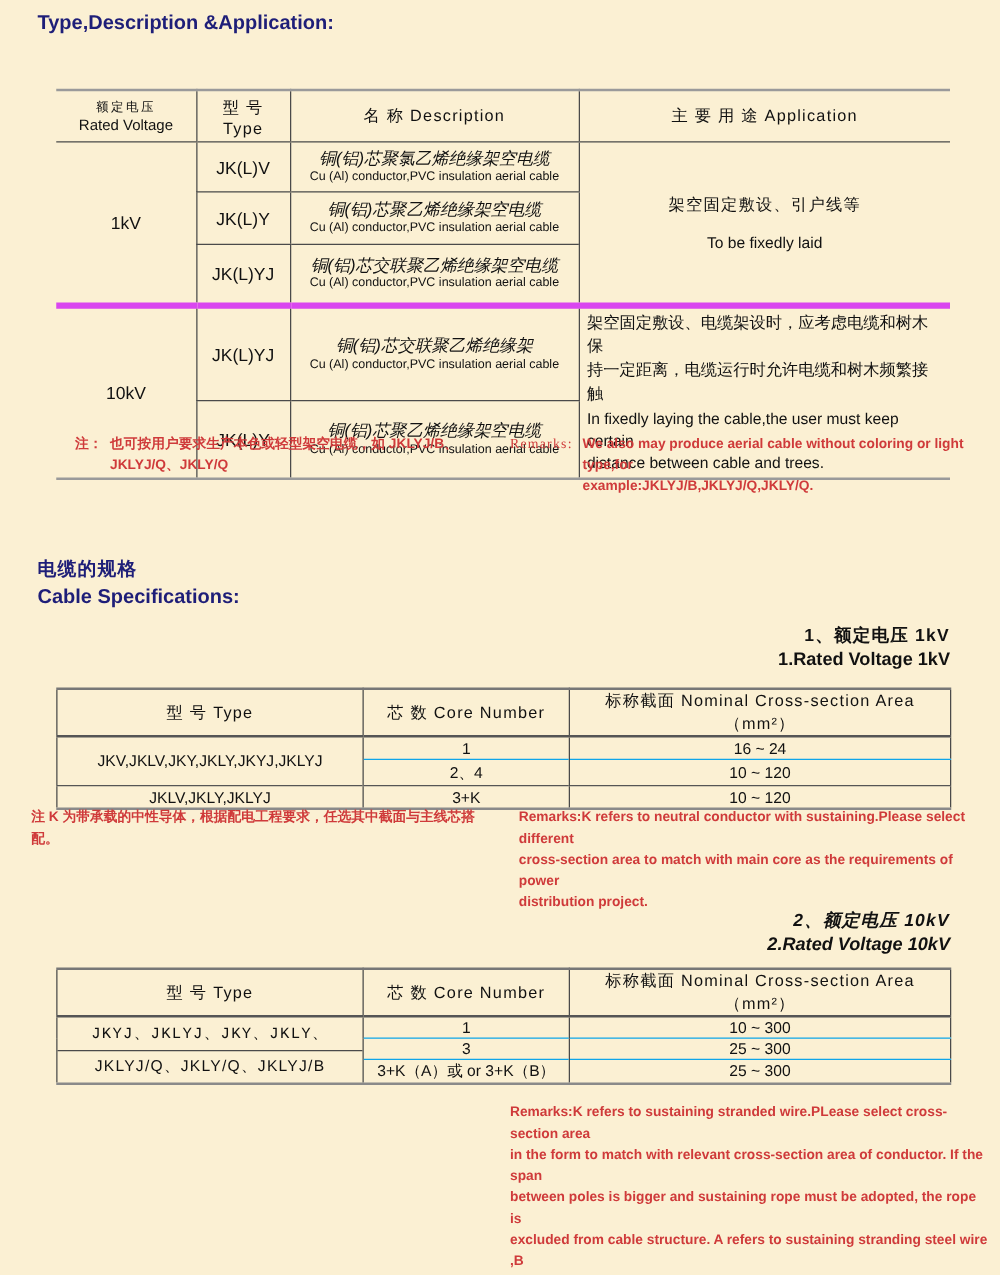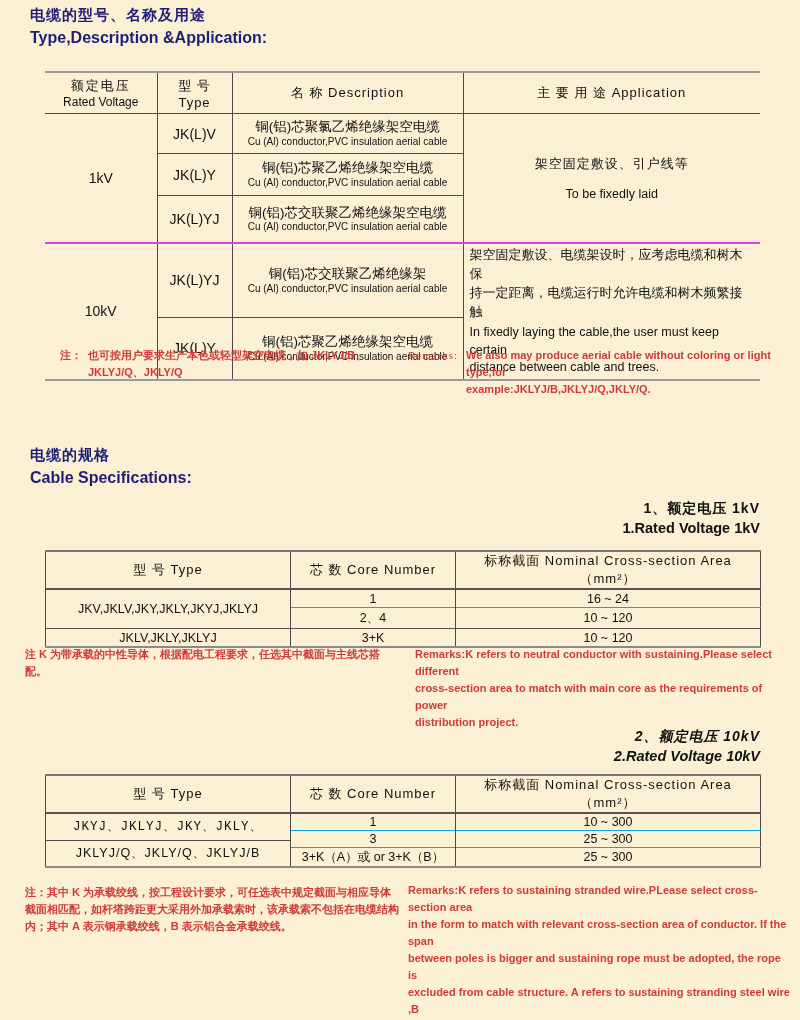--- a/index.html
+++ b/index.html
@@ -20,28 +20,28 @@
   .sub-head .zh{display:block;font-size:14px;font-weight:bold;color:#111;letter-spacing:1px;}
   .sub-head .en{display:block;font-size:14.5px;font-weight:bold;color:#111;margin-top:2px;}
 
   
   table{border-collapse:collapse;table-layout:fixed;}
   .t1{position:absolute;left:45px;top:71px;width:715px;
       border-top:2px solid #9a9a9a;border-bottom:2px solid #9a9a9a;}
   .t1 td{padding:0 4px;text-align:center;vertical-align:middle;}
   .t1 .vline{border-left:1px solid #4a4a4a;}
   .t1 .hdr td{border-bottom:1px solid #4a4a4a;height:40px;}
-  .t1 .hdr .h-zh{display:block;font-size:13px;letter-spacing:2px;}
+  .t1 .hdr .h-zh{display:block;font-size:10px;letter-spacing:2px;}
   .t1 .hdr .h-en{display:block;font-size:12px;}
   .t1 .hdr .h-one{font-size:13px;letter-spacing:1px;}
   .t1 td.rowsep{border-bottom:1px solid #4a4a4a;}
-  .t1 tr.groupstart td{border-top:2px solid #d946ef;}
+  .t1 tr.groupstart td{border-top:5px solid #d946ef;}
   .t1 .voltage{font-size:14px;}
   .t1 .type{font-size:14px;}
-  .t1 .d-zh{display:block;font-size:13.5px;line-height:1.25;}
+  .t1 .d-zh{display:block;font-size:13.5px;line-height:1.25;font-style:italic;}
   .t1 .d-en{display:block;font-size:10px;line-height:1.2;}
   .t1 .app1 .a-zh{display:block;font-size:13px;letter-spacing:1px;}
   .t1 .app1 .a-en{display:block;font-size:12.5px;margin-top:14px;}
   .t1 .app2{text-align:left;padding:2px 6px;}
   .t1 .app2 .a-zh{display:block;font-size:13px;line-height:1.45;}
   .t1 .app2 .a-en{display:block;font-size:12.5px;line-height:1.4;margin-top:3px;}
 
   
   .note{position:absolute;color:#CF3A3A;font-size:11px;font-weight:bold;line-height:1.55;}
   .pre{white-space:pre-line;}
@@ -65,21 +65,20 @@
   .split-inner{position:absolute;left:0;top:0;right:0;bottom:0;display:flex;flex-direction:column;}
   .split-inner .half{flex:1;display:flex;align-items:center;justify-content:center;font-size:12.5px;letter-spacing:1px;}
   .split-inner .half.first{border-bottom:1px solid #4a4a4a;font-family:Liberation Mono, monospace;}
 </style>
 </head>
 <body>
 
 <div class="page">
 
   <div class="sec-title" style="top:6px;">
-    <span class="zh">电缆的型号、名称及用途</span>
     <span class="en">Type,Description &amp;Application:</span>
   </div>
 
   <table class="t1">
     <colgroup>
         <col style="width:112px">
         <col style="width:75px">
         <col style="width:231px">
         <col style="width:297px">
       </colgroup>
@@ -233,25 +232,20 @@
       <td class="vline data thin">3</td>
       <td class="vline data thin">25 ~ 300</td>
     </tr>
     <tr>
       <td class="vline data thin" style="height:18px;">3+K（A）或 or 3+K（B）</td>
       <td class="vline data thin">25 ~ 300</td>
     </tr>
   </tbody>
     </table>
 
-  <div class="note" style="left:25px;top:884px;width:378px;">
-    <span class="pre">注：其中 K 为承载绞线，按工程设计要求，可任选表中规定截面与相应导体
-截面相匹配，如杆塔跨距更大采用外加承载索时，该承载索不包括在电缆结构
-内；其中 A 表示钢承载绞线，B 表示铝合金承载绞线。</span>
-  </div>
   <div class="note" style="left:408px;top:882px;width:382px;">
     <span class="pre">Remarks:K refers to sustaining stranded wire.PLease select cross-section area
 in  the form to match with relevant cross-section area of conductor. If the span
  between poles is bigger and sustaining rope must be adopted, the rope is
 excluded from cable structure. A refers to sustaining stranding steel wire ,B
 refers to sustaining stranded  AL alloy wire.</span>
   </div>
 
 </div>
 

